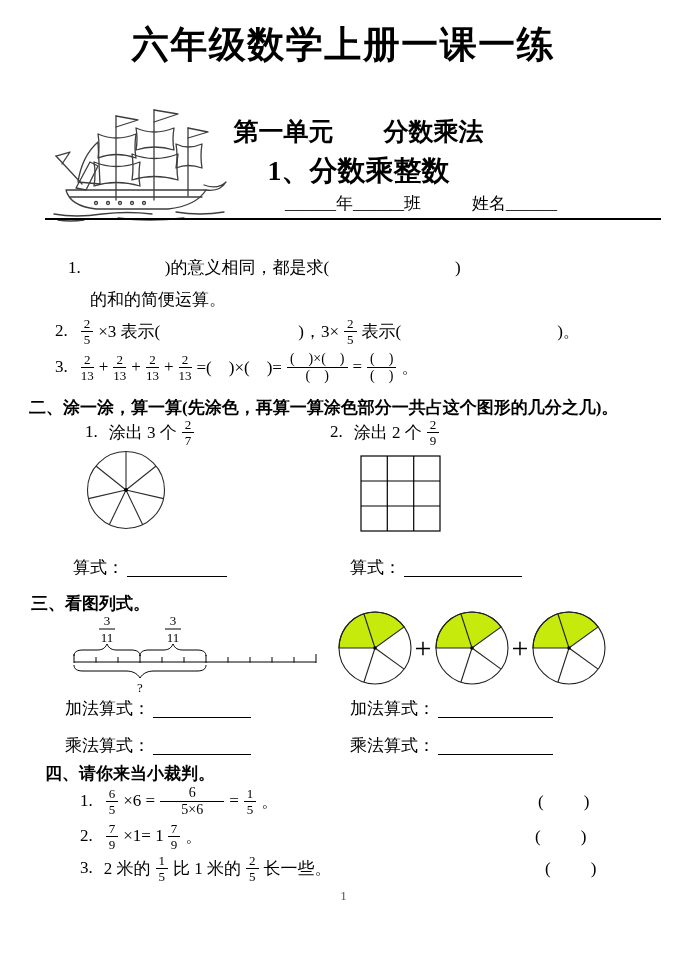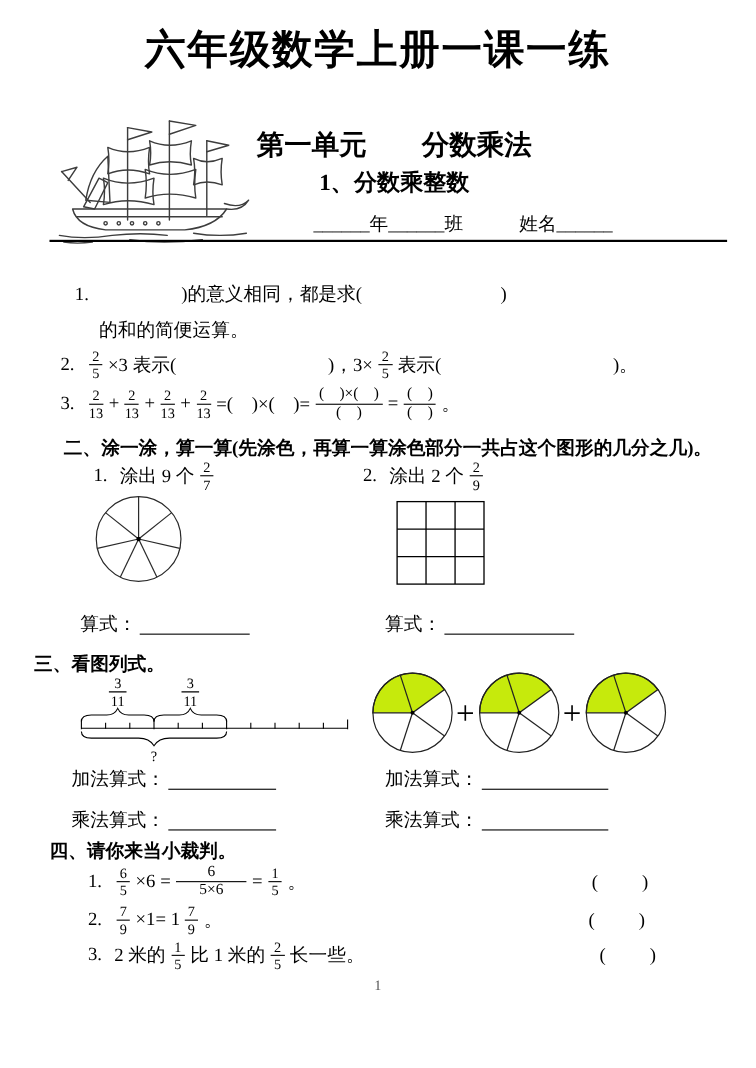--- a/index.html
+++ b/index.html
@@ -5,21 +5,21 @@
   html,body{margin:0;padding:0;background:#fff;}
   .page{position:relative;width:687px;height:971px;background:#ffffff;color:#000;
         font-family:"Liberation Serif","DejaVu Serif",serif;font-size:17px;overflow:hidden;}
   .abs{position:absolute;}
   .row{display:flex;align-items:center;gap:3px;white-space:pre;}
   .center{left:0;right:0;text-align:center;}
   .pre{white-space:pre;}
   .main-title{font-family:"Liberation Sans","DejaVu Sans",sans-serif;font-weight:bold;
               font-size:37px;letter-spacing:1.5px;}
   .unit-title{font-size:25px;font-weight:bold;}
-  .lesson-title{font-size:21px;font-weight:bold;}
+  .lesson-title{font-size:28px;font-weight:bold;}
   .sec-head{font-weight:bold;font-size:17px;white-space:pre;}
   .frac{display:inline-block;text-align:center;line-height:1;margin:0 2px;}
   .frac .fn{display:block;border-bottom:1px solid #000;padding:0 3px 1px;font-size:13px;}
   .frac .fd{display:block;padding-top:1px;font-size:13px;}
   .bigfrac .fn,.bigfrac .fd{font-size:14px;}
   .w64{min-width:64px;}
   .gap{display:inline-block;height:1px;}
   .blank{display:inline-block;border-bottom:1px solid #000;height:1.05em;}
   .hr{background:#000;height:2px;}
   .itemno{margin-right:8px;}
@@ -102,25 +102,25 @@
     <span class="frac"><span class="fn">2</span><span class="fd">13</span></span>
     <span>+</span>
     <span class="frac"><span class="fn">2</span><span class="fd">13</span></span>
     <span>=(　)×(　)=</span>
     <span class="frac bigfrac"><span class="fn">(　)×(　)</span><span class="fd">(　)</span></span>
     <span>=</span>
     <span class="frac bigfrac"><span class="fn">(　)</span><span class="fd">(　)</span></span>
     <span>。</span>
   </div>
 
-  <div class="abs sec-head" style="left:58px;top:396px;">二、涂一涂，算一算(先涂色，再算一算涂色部分一共占这个图形的几分之几)。</div>
+  <div class="abs sec-head" style="left:29px;top:396px;">二、涂一涂，算一算(先涂色，再算一算涂色部分一共占这个图形的几分之几)。</div>
 
   <div class="abs row" style="left:85px;top:416px;height:32px;">
     <span class="itemno">1.</span>
-    <span>涂出 9 个</span>
+    <span>涂出 3 个</span>
     <span class="frac"><span class="fn">2</span><span class="fd">7</span></span>
   </div>
   <div class="abs row" style="left:330px;top:416px;height:32px;">
     <span class="itemno">2.</span>
     <span>涂出 2 个</span>
     <span class="frac"><span class="fn">2</span><span class="fd">9</span></span>
   </div>
 
   <svg class="abs" style="left:85px;top:449px;" width="82" height="82" viewBox="0 0 82 82">
     <g stroke="#2a2a2a" stroke-width="1.1" fill="none">

